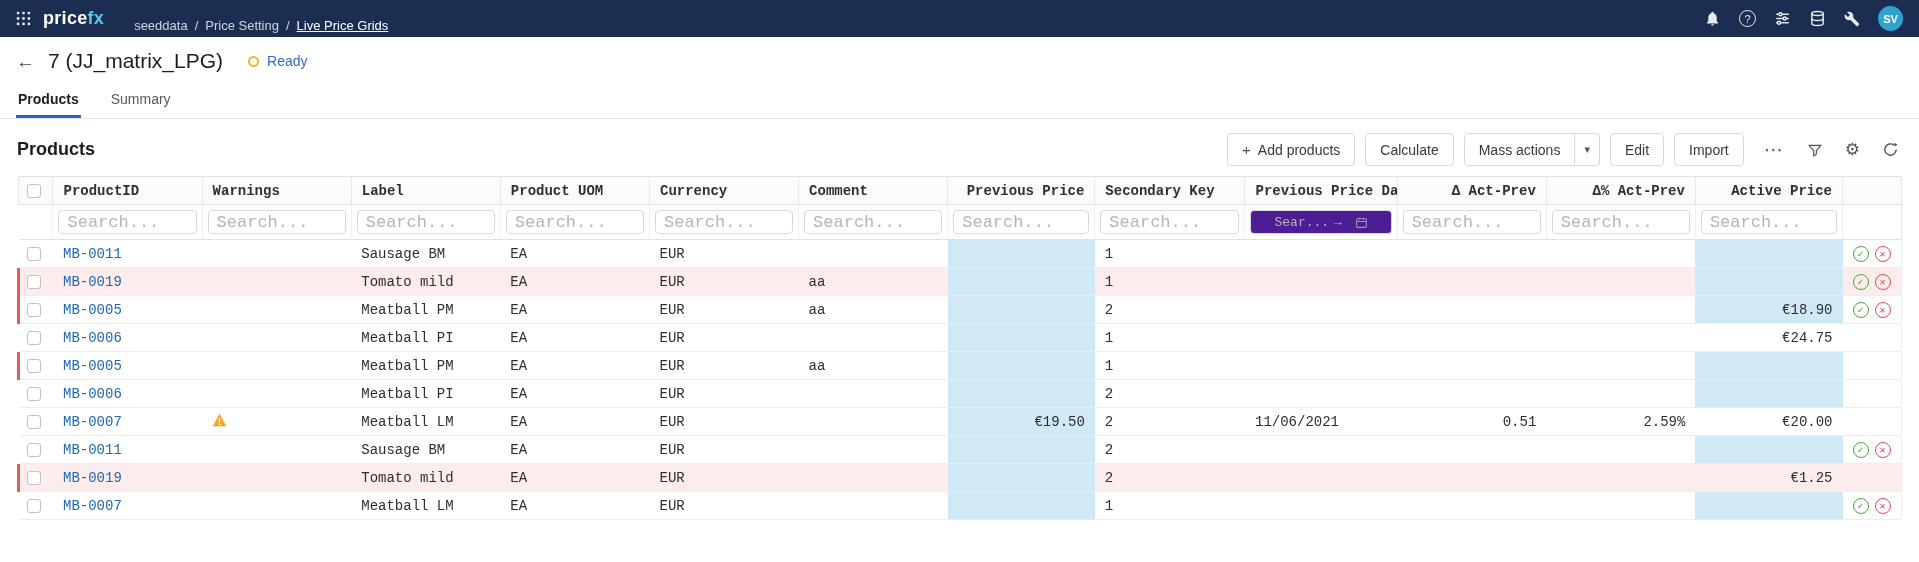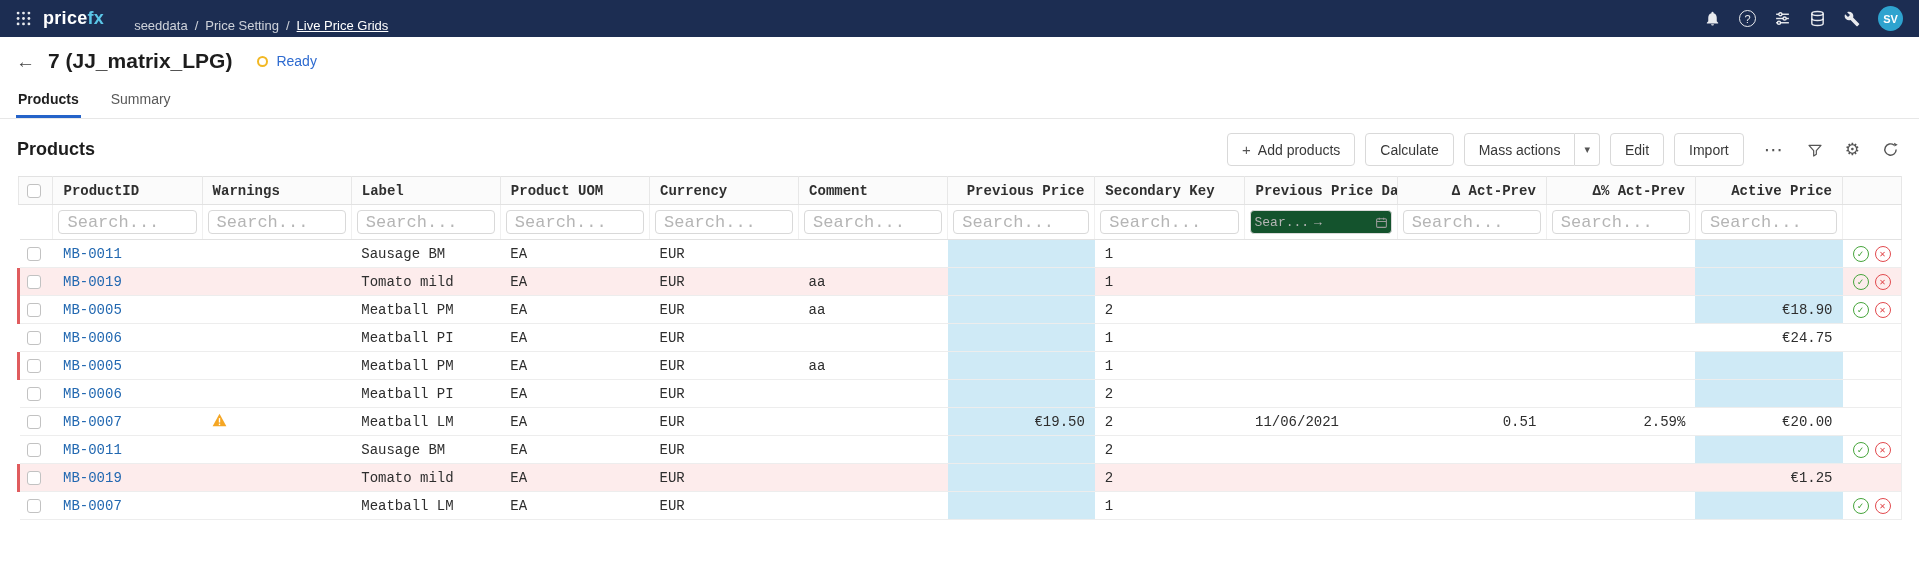--- a/index.html
+++ b/index.html
@@ -20,21 +20,21 @@
   .topbar-right { margin-left:auto; display:flex; align-items:center; gap:18px; }
   .tb-icon { display:flex; align-items:center; cursor:pointer; }
   .help-circle { width:17px; height:17px; border:1.5px solid rgba(255,255,255,.9); border-radius:50%;
     font-size:11px; display:flex; align-items:center; justify-content:center; color:rgba(255,255,255,.9); cursor:pointer; }
   .avatar { width:25px; height:25px; border-radius:50%; background:#2ea3cf; color:#fff; font-size:11px;
     font-weight:bold; display:flex; align-items:center; justify-content:center; cursor:pointer; }
   
   .page-head { padding:12px 16px 0 16px; }
   .title-row { display:flex; align-items:center; gap:13px; }
   .back { font-size:19px; color:#444; cursor:pointer; line-height:1; }
-  .title { font-size:21px; font-weight:bold; color:#1d1d1d; margin:0; }
+  .title { font-size:21px; font-weight:normal; color:#1d1d1d; margin:0; }
   .status { display:flex; align-items:center; gap:8px; margin-left:12px; }
   .status-dot { width:11px; height:11px; border-radius:50%; border:2.5px solid #f2b824; }
   .status-label { color:#2e6bd0; font-size:14px; }
   .tabs { display:flex; gap:28px; padding:0 16px; margin-top:10px; border-bottom:1px solid #e7e7e7; }
   .tab { padding:8px 2px 8px; font-size:14px; color:#595959; cursor:pointer; border-bottom:3px solid transparent; }
   .tab.active { color:#1f1f1f; font-weight:bold; border-bottom-color:#2563c9; }
   
   .section-row { display:flex; align-items:center; padding:14px 17px 10px 17px; }
   .section-title { font-size:18px; font-weight:bold; color:#1d1d1d; }
   .toolbar { margin-left:auto; display:flex; align-items:center; gap:10px; }
@@ -54,21 +54,21 @@
     border-right:1px solid #e7e7e7; font-size:14px; font-weight:bold; color:#303030;
     text-align:left; padding:5px 10px; height:28px; white-space:nowrap; overflow:hidden; }
   thead th:first-child { border-left:1px solid #e7e7e7; }
   thead th.num { text-align:right; }
   .filter-row td { border-bottom:1px solid #e2e2e2; border-right:1px solid #f0f0f0; padding:5px 5px; background:#fff; }
   .filter-row td:last-child { border-right:1px solid #e7e7e7; }
   .filter-input { width:100%; height:24px; border:1px solid #d9d9d9; border-radius:4px; padding:0 8px;
     font-size:17px; font-family:inherit; color:#333; background:#fff; }
   .filter-input::placeholder { color:#b5b5b5; }
   .date-filter { display:flex; align-items:center; gap:5px; border:1px solid #d9d9d9; border-radius:4px;
-    height:24px; padding:0 3px; color:#b5b5b5; font-size:13px; cursor:text; background:#14532d; white-space:nowrap; overflow:hidden; }
+    height:24px; padding:0 23px; color:#b5b5b5; font-size:13px; cursor:text; background:#4c1d95; white-space:nowrap; overflow:hidden; }
   .date-filter .cal { margin-left:auto; flex:none; }
   tbody td { height:28px; padding:0 10px; font-size:14px; color:#2e2e2e; border-bottom:1px solid #ededed;
     white-space:nowrap; overflow:hidden; background:#fff; }
   tbody td:last-child { border-right:1px solid #ededed; }
   tbody td:first-child { border-left:3px solid transparent; padding-left:7px; }
   tbody tr.marker td:first-child { border-left:3px solid #e05c5e; }
   tbody tr.tint td { background:#fdecec; }
   tbody td.cell-blue, tbody tr.tint td.cell-blue { background:#cfeaf6; }
   td.num, th.num { text-align:right; }
   a.pid { color:#2268b1; text-decoration:none; cursor:pointer; }

